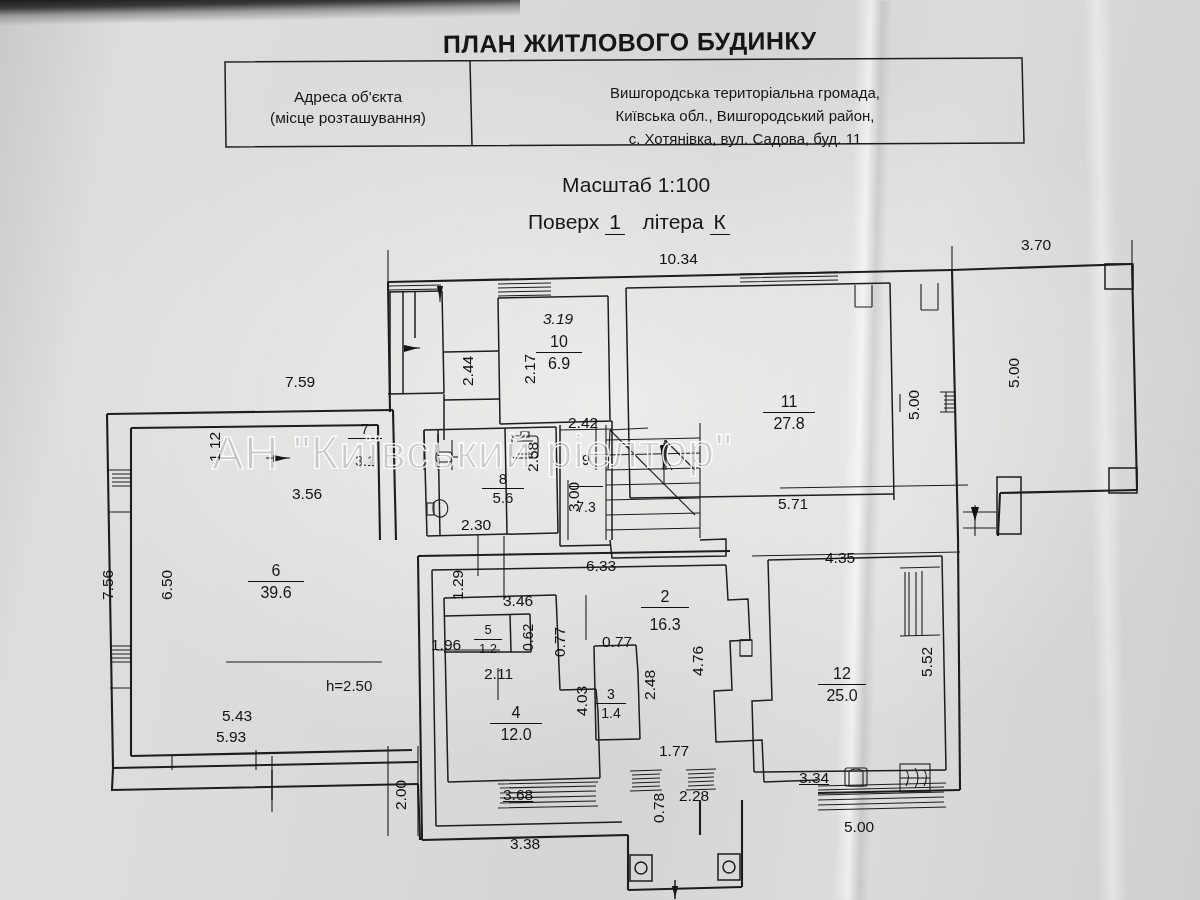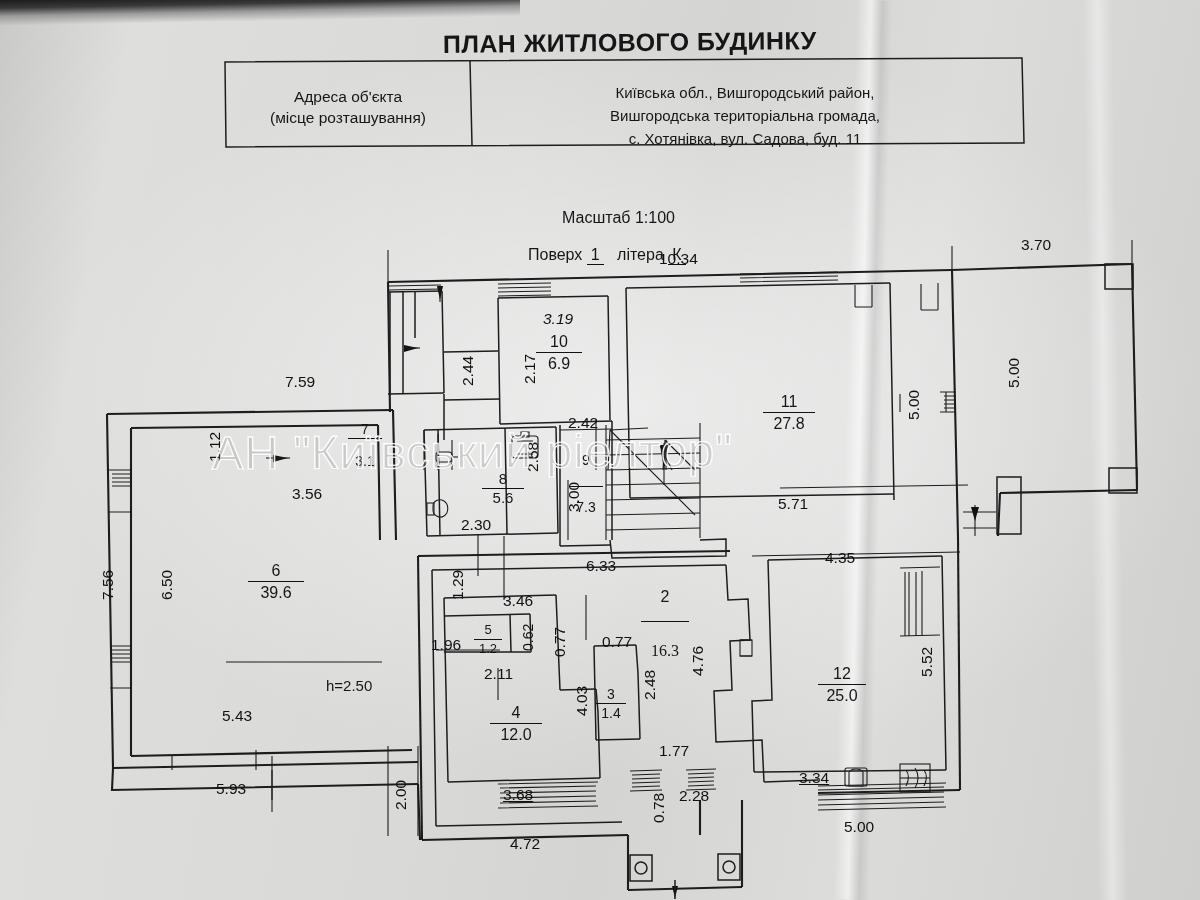--- a/index.html
+++ b/index.html
@@ -40,21 +40,21 @@
   .w1{stroke-width:1.1;}
 
   
   .txt{position:absolute;color:#161616;white-space:nowrap;}
   .title{
     font-size:25px;font-weight:bold;letter-spacing:.4px;
     left:443px;top:28px;transform:rotate(-0.6deg);
   }
   .tblL{font-size:15.5px;text-align:center;line-height:21px;}
   .tblR{font-size:15px;text-align:center;line-height:23px;}
-  .scale{font-size:16px;margin-top:36px;}
+  .scale{font-size:21px;}
   .dim{font-size:15.5px;color:#111;}
   .dimv{font-size:15.5px;color:#111;transform-origin:0 0;}
   .rno{font-size:16px;text-align:center;line-height:16px;}
   .rar{font-size:16px;text-align:center;line-height:18px;}
   .hmark{font-size:15px;}
   .ul{border-bottom:1.4px solid #111;padding:0 4px 1px 4px;}
 
   
   #wm{
     position:absolute;left:212px;top:424px;
@@ -352,22 +352,22 @@
 </svg>
 
 <div class="txt title">ПЛАН ЖИТЛОВОГО БУДИНКУ</div>
 
 <div class="txt tblL" style="left:248px;top:86px;width:200px;">
   <div>Адреса об'єкта</div>
   <div>(місце розташування)</div>
 </div>
 
 <div class="txt tblR" style="left:490px;top:81px;width:510px;">
+  <div>Вишгородська територіальна громада,</div>
   <div>Київська обл., Вишгородський район,</div>
-  <div>Вишгородська територіальна громада,</div>
   <div>с. Хотянівка, вул. Садова, буд. 11</div>
 </div>
 
 <div class="txt scale" style="left:562px;top:173px;">Масштаб 1:100</div>
 
 <div class="txt scale" style="left:528px;top:210px;">
   <span>Поверх</span>
   <span class="ul">1</span>
   &nbsp;&nbsp;<span>літера</span>
   <span class="ul">К</span>
@@ -398,21 +398,21 @@
   <div style="border-top:1.3px solid #111;margin-top:1px;padding-top:1px;">5.6</div>
 </div>
 
 <div class="txt rno" style="left:569px;top:452px;width:34px;font-size:14px;">
   <div>9</div>
   <div style="border-top:1.2px solid #111;margin-top:18px;padding-top:12px;font-size:14px;">7.3</div>
 </div>
 
 <div class="txt rno" style="left:641px;top:589px;width:48px;">
   <div>2</div>
-  <div style="border-top:1.4px solid #111;margin-top:16px;padding-top:20px;font-family:Liberation Serif, serif;" class="rar">16.3</div>
+  <div style="border-top:1.4px solid #111;margin-top:2px;padding-top:8px;" class="rar">16.3</div>
 </div>
 
 <div class="txt rno" style="left:818px;top:642px;width:48px;margin-top:24px;">
   <div>12</div>
   <div style="border-top:1.4px solid #111;margin-top:2px;padding-top:2px;" class="rar">25.0</div>
 </div>
 
 <div class="txt rno" style="left:490px;top:705px;width:52px;">
   <div>4</div>
   <div style="border-top:1.4px solid #111;margin-top:2px;padding-top:2px;" class="rar">12.0</div>
@@ -439,22 +439,22 @@
 <div class="txt dim" style="left:586px;top:557px;">6.33</div>
 <div class="txt dim" style="left:825px;top:549px;">4.35</div>
 <div class="txt dim" style="left:799px;top:769px;text-decoration:underline;">3.34</div>
 <div class="txt dim" style="left:844px;top:818px;">5.00</div>
 <div class="txt dim" style="left:503px;top:592px;">3.46</div>
 <div class="txt dim" style="left:503px;top:786px;text-decoration:underline;">3.68</div>
 <div class="txt dim" style="left:431px;top:636px;">1.96</div>
 <div class="txt dim" style="left:484px;top:665px;">2.11</div>
 <div class="txt dim" style="left:602px;top:633px;">0.77</div>
 <div class="txt dim" style="left:222px;top:707px;">5.43</div>
-<div class="txt dim" style="left:216px;top:780px;text-align:center;">5.93</div>
-<div class="txt dim" style="left:510px;top:835px;">4.72</div>
+<div class="txt dim" style="left:216px;top:728px;text-align:center;">5.93</div>
+<div class="txt dim" style="left:510px;top:835px;">3.38</div>
 <div class="txt dim" style="left:679px;top:787px;">2.28</div>
 <div class="txt dim" style="left:659px;top:742px;">1.77</div>
 <div class="txt hmark" style="left:326px;top:677px;">h=2.50</div>
 
 <div class="txt dimv" style="left:99px;top:600px;transform:rotate(-90deg);">7.56</div>
 <div class="txt dimv" style="left:158px;top:600px;transform:rotate(-90deg);">6.50</div>
 <div class="txt dimv" style="left:206px;top:462px;transform:rotate(-90deg);">1.12</div>
 <div class="txt dimv" style="left:459px;top:386px;transform:rotate(-90deg);">2.44</div>
 <div class="txt dimv" style="left:521px;top:384px;transform:rotate(-90deg);">2.17</div>
 <div class="txt dimv" style="left:524px;top:472px;transform:rotate(-90deg);">2.58</div>

